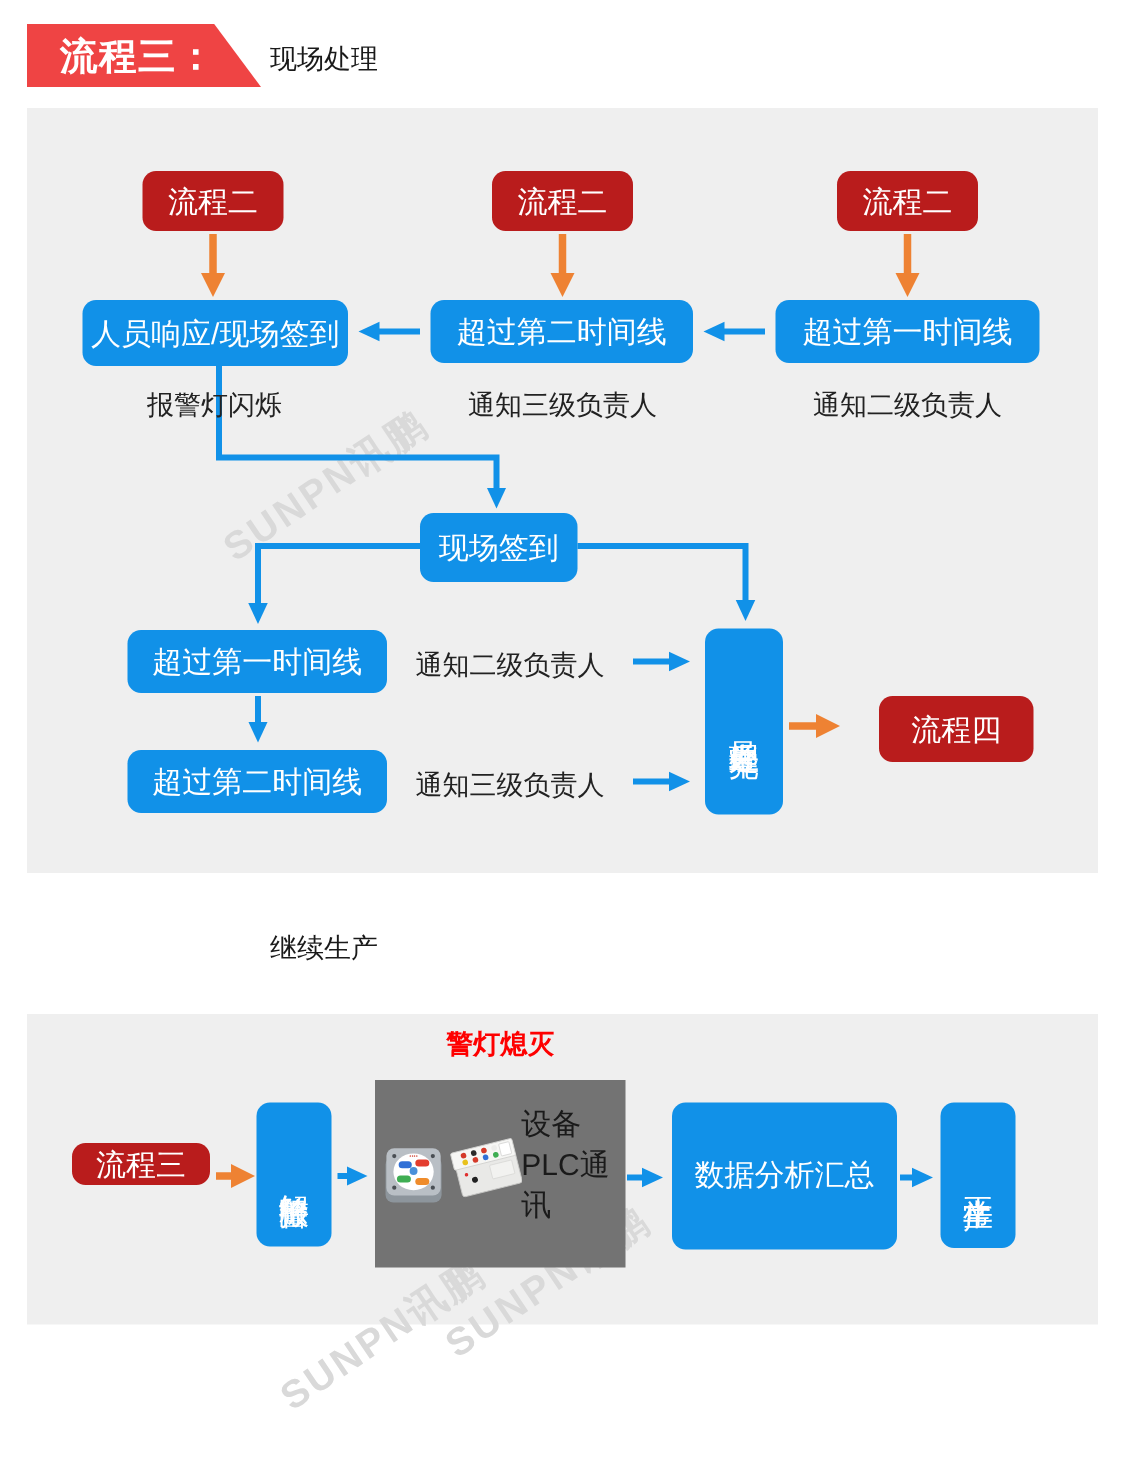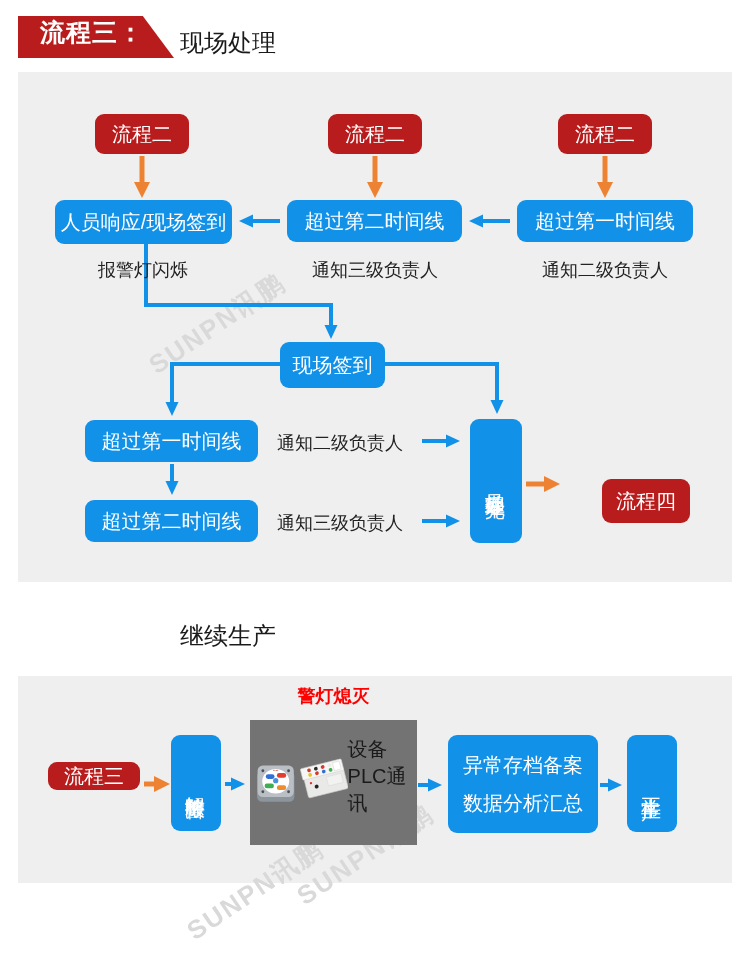--- a/index.html
+++ b/index.html
@@ -1,22 +1,22 @@
 <!DOCTYPE html>
 <html><head>
 <meta charset="utf-8">
 <style>
   html,body{margin:0;padding:0;background:#fff;}
   .page{position:relative;width:750px;height:973px;background:#ffffff;overflow:hidden;
         font-family:"Liberation Sans","DejaVu Sans",sans-serif;}
-  .ribbon{position:absolute;left:18px;width:156px;height:42px;background:#b91c1c;
+  .ribbon{position:absolute;left:18px;width:156px;height:42px;background:#ef4444;
           clip-path:polygon(0 0,80% 0,100% 100%,0 100%);
-          display:flex;align-items:flex-start;padding-left:22px;box-sizing:border-box;}
+          display:flex;align-items:center;padding-left:22px;box-sizing:border-box;}
   .ribbon-text{color:#fff;font-size:25px;font-weight:bold;letter-spacing:1px;}
-  .subtitle{position:absolute;left:180px;font-size:24px;color:#1a1a1a;}
+  .subtitle{position:absolute;left:180px;font-size:18px;color:#1a1a1a;}
   .panel{position:absolute;left:18px;width:714px;background:#efefef;}
   .watermark{position:absolute;color:#d9d9d9;font-size:26px;font-weight:bold;letter-spacing:2px;
              transform:translate(-50%,-50%) rotate(-34deg);white-space:nowrap;z-index:0;}
   .connectors{position:absolute;left:0;top:0;z-index:1;}
   .node{position:absolute;z-index:2;display:flex;align-items:center;justify-content:center;
         color:#fff;font-size:20px;border-radius:9px;box-sizing:border-box;text-align:center;}
   .orange{background:#b91c1c;}
   .blue{background:#1191e8;}
   .vbox{writing-mode:vertical-rl;text-orientation:upright;letter-spacing:1px;}
   .note{position:absolute;z-index:2;font-size:18px;color:#222;text-align:center;}
@@ -76,21 +76,21 @@
 
     <div class="node blue" style="left:262px;top:270px;width:105px;height:46px;">现场签到</div>
 
     <div class="node blue" style="left:67px;top:348px;width:173px;height:42px;">超过第一时间线</div>
     <div class="note" style="left:242px;top:359px;width:160px;">通知二级负责人</div>
 
     <div class="node blue" style="left:67px;top:428px;width:173px;height:42px;">超过第二时间线</div>
     <div class="note" style="left:242px;top:439px;width:160px;">通知三级负责人</div>
 
     <div class="node blue vbox" style="left:452px;top:347px;width:52px;height:124px;">异常处理完毕</div>
-    <div class="node orange" style="left:584px;top:392px;width:88px;height:44px;margin-top:15px;">流程四</div>
+    <div class="node orange" style="left:568px;top:392px;width:103px;height:44px;">流程四</div>
   </div>
 
   <div class="subtitle" style="top:620px;">继续生产</div>
 
   <div class="panel" style="top:676px;height:207px;">
     <div class="watermark" style="left:347px;top:179px;">SUNPN讯鹏</div>
     <div class="watermark" style="left:237px;top:214px;">SUNPN讯鹏</div>
 
     <svg class="connectors" width="714" height="207" viewBox="0 0 714 207">
       <defs>
@@ -145,20 +145,19 @@
           <rect x="56" y="3" width="12" height="14" rx="1" fill="#ffffff" stroke="#d0d0ce" stroke-width="0.8"></rect>
           <circle cx="12" cy="28" r="2" fill="#e03030"></circle>
           <circle cx="20" cy="36" r="3.4" fill="#222222"></circle>
           <rect x="40" y="24" width="26" height="16" rx="1" fill="#f2f2f0" stroke="#d6d6d4" stroke-width="0.8"></rect>
         </g>
       </svg>
       <div class="device-label">设备PLC通讯</div>
     </div>
 
     <div class="node blue archive" style="left:430px;top:59px;width:150px;height:98px;">
-      <div>异常存档备案</div>
       <div>数据分析汇总</div>
     </div>
 
     <div class="node blue vbox" style="left:609px;top:59px;width:50px;height:97px;">正常生产</div>
   </div>
 
 </div>
 
 </body></html>

